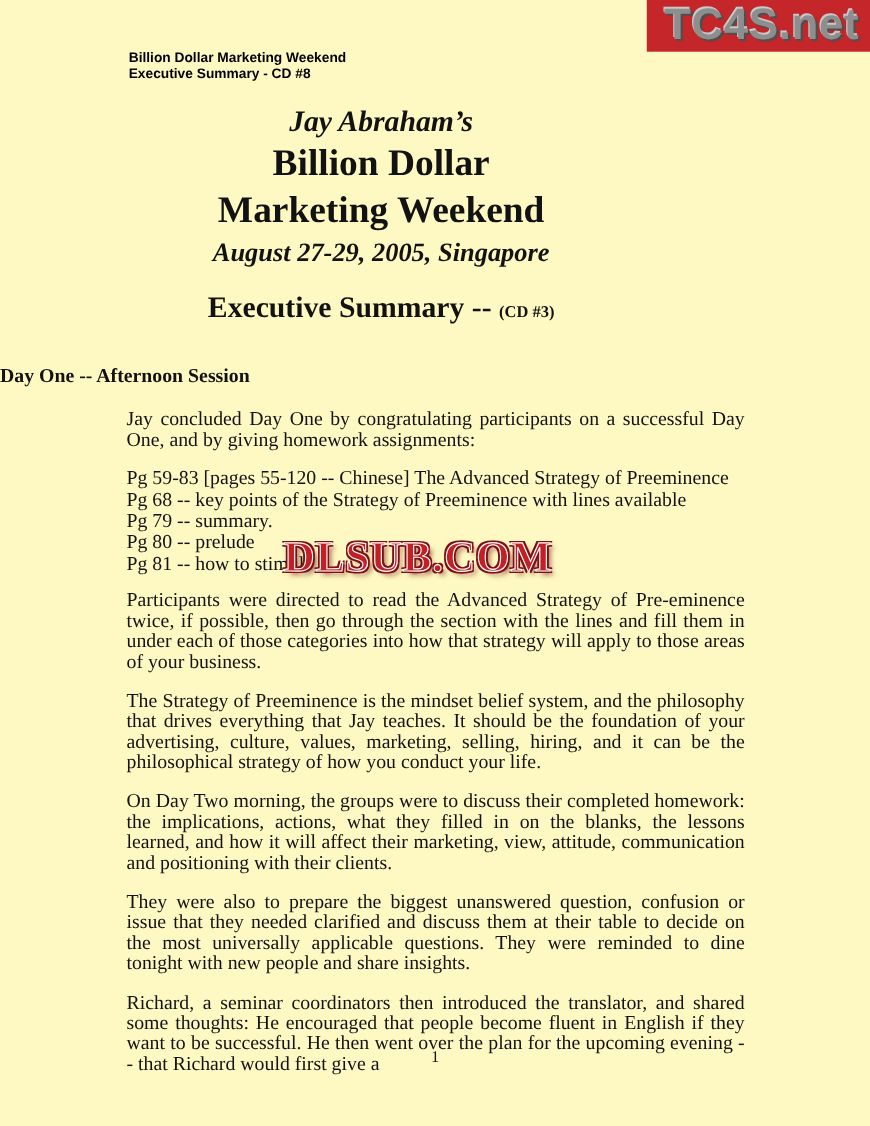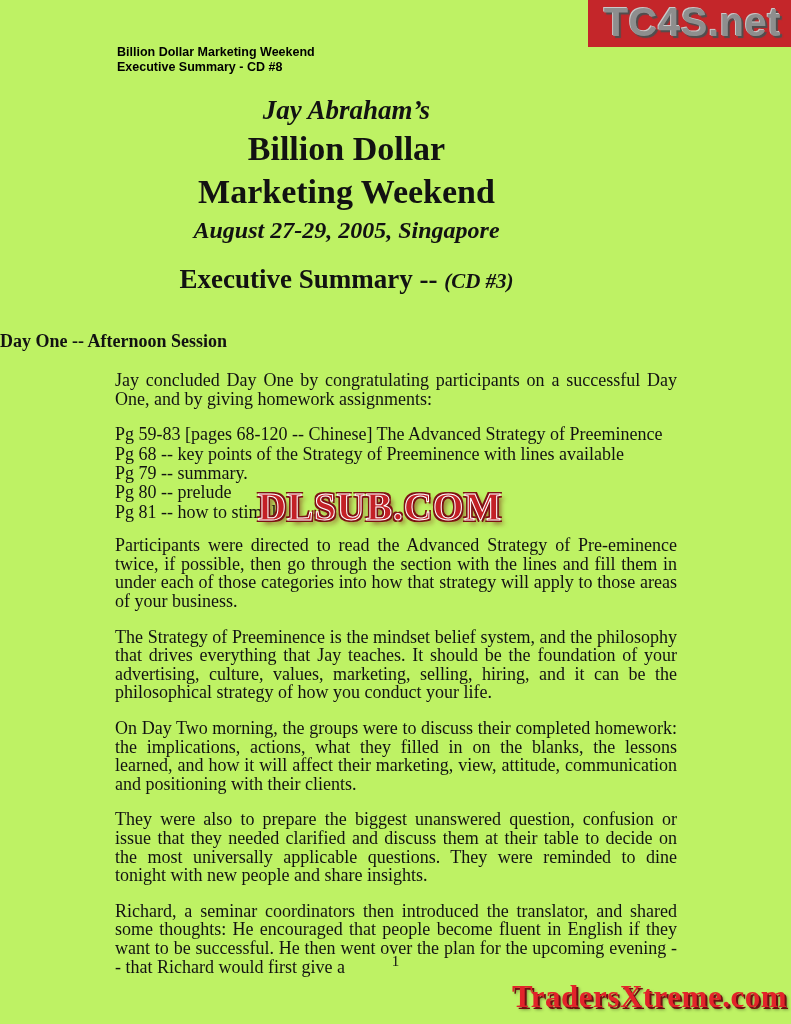--- a/index.html
+++ b/index.html
@@ -1,20 +1,20 @@
 <!DOCTYPE html>
 <html><head>
 <meta charset="utf-8">
 <style>
   html,body{margin:0;padding:0;background:#ffffff;}
   body{
     width:791px;height:1024px;position:relative;overflow:hidden;
     font-family:"Liberation Serif",serif;color:#121212;
   }
-  .page{position:relative;width:791px;height:1024px;background:#bef264;}
+  .page{position:relative;width:791px;height:1024px;background:#fef9c3;}
 
   
   .tc4s{
     position:absolute;top:0;right:0;
     background:#c4262a;
     padding:0 10px 3px 16px;
   }
   .tc4s .logo-text{
     font-family:"Liberation Sans",sans-serif;
     font-weight:bold;font-size:40px;line-height:44px;
@@ -28,21 +28,21 @@
     font-family:"Liberation Sans",sans-serif;
     font-size:12.5px;line-height:14.5px;color:#000;font-weight:bold;
   }
 
   
   .title-block{position:absolute;top:94px;left:0;width:693px;text-align:center;}
   .t-author{font-size:27px;font-weight:bold;font-style:italic;line-height:32px;}
   .t-main{font-size:34px;font-weight:bold;line-height:41px;margin-top:2px;}
   .t-date{font-size:24px;font-weight:bold;font-style:italic;line-height:28px;margin-top:4px;}
   .t-summary{font-size:27px;font-weight:bold;line-height:30px;margin-top:20px;}
-  .t-summary .cd{font-size:21px;font-style:italic;}
+  .t-summary .cd{font-size:15px;}
 
   .section-heading{
     position:absolute;top:331px;left:0;width:791px;
     text-align:left;font-size:18px;font-weight:bold;
   }
 
   
   .body-text{
     position:absolute;top:371px;left:115px;width:562px;
     font-size:18px;line-height:18.6px;
@@ -98,32 +98,31 @@
     <div class="t-main">Marketing Weekend</div>
     <div class="t-date">August 27-29, 2005, Singapore</div>
     <div class="t-summary"><span>Executive Summary -- </span><span class="cd">(CD #3)</span></div>
   </div>
 
   <div class="section-heading">Day One -- Afternoon Session</div>
 
   <div class="body-text">
     <p>Jay concluded Day One by congratulating participants on a successful Day One, and by giving homework assignments:</p>
     <div class="homework">
-      <div class="hw-line">Pg 59-83  [pages 68-120 -- Chinese] The Advanced Strategy of Preeminence</div>
+      <div class="hw-line">Pg 59-83  [pages 55-120 -- Chinese] The Advanced Strategy of Preeminence</div>
       <div class="hw-line">Pg 68  -- key points of the Strategy of Preeminence with lines available</div>
       <div class="hw-line">Pg 79 -- summary.</div>
       <div class="hw-line">Pg 80 -- prelude</div>
       <div class="hw-line">Pg 81 -- how to stimul</div>
     </div>
     <p>Participants were directed to read the Advanced Strategy of Pre-eminence twice, if possible, then go through the section with the lines and fill them in under each of those categories into how that strategy will apply to those areas of your business.</p>
     <p>The Strategy of Preeminence is the mindset belief system, and the philosophy that drives everything that Jay teaches. It should be the foundation of your advertising, culture, values, marketing, selling, hiring, and it can be the philosophical strategy of how you conduct your life.</p>
     <p>On Day Two morning, the groups were to discuss their completed homework: the implications, actions, what they filled in on the blanks, the lessons learned, and how it will affect their marketing, view, attitude, communication and positioning with their clients.</p>
     <p>They were also to prepare the biggest unanswered question, confusion or issue that they needed clarified and discuss them at their table to decide on the most universally applicable questions.  They were reminded to dine tonight with new people and share insights.</p>
     <p>Richard, a seminar coordinators then introduced the translator, and shared some thoughts: He encouraged that people become fluent in English if they want to be successful.  He then went over the plan for the upcoming evening -- that Richard would first give a</p>
   </div>
 
   <div class="dlsub">DLSUB.COM</div>
 
   <div class="page-number">1</div>
 
-  <div class="tradersxtreme">TradersXtreme.com</div>
 
 </div>
 
 </body></html>

